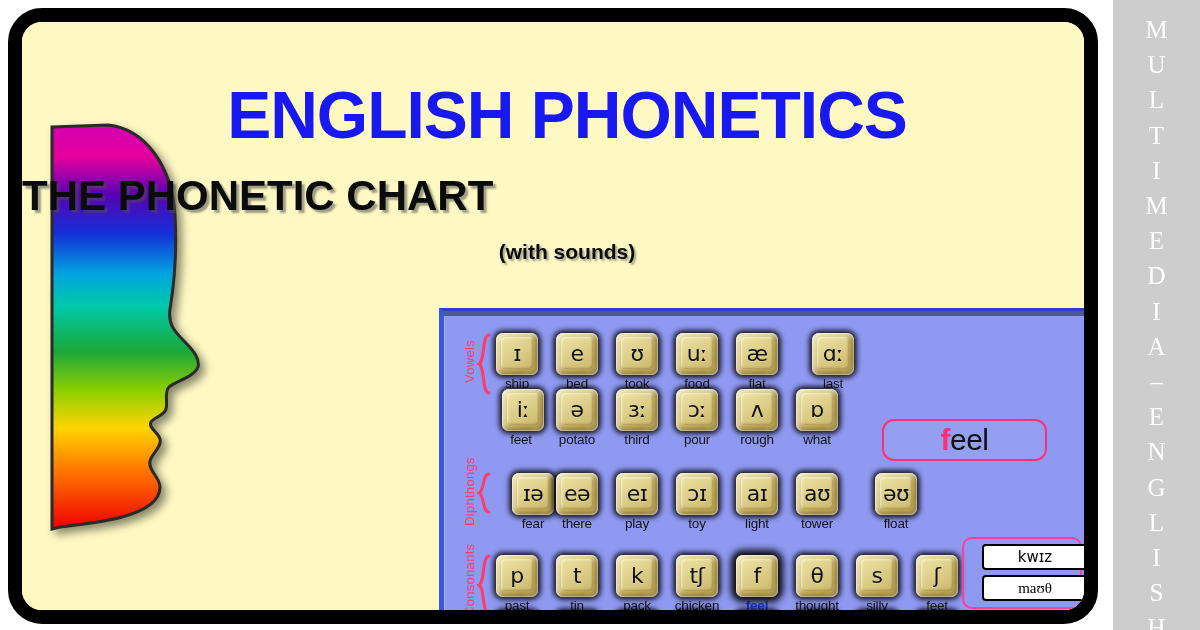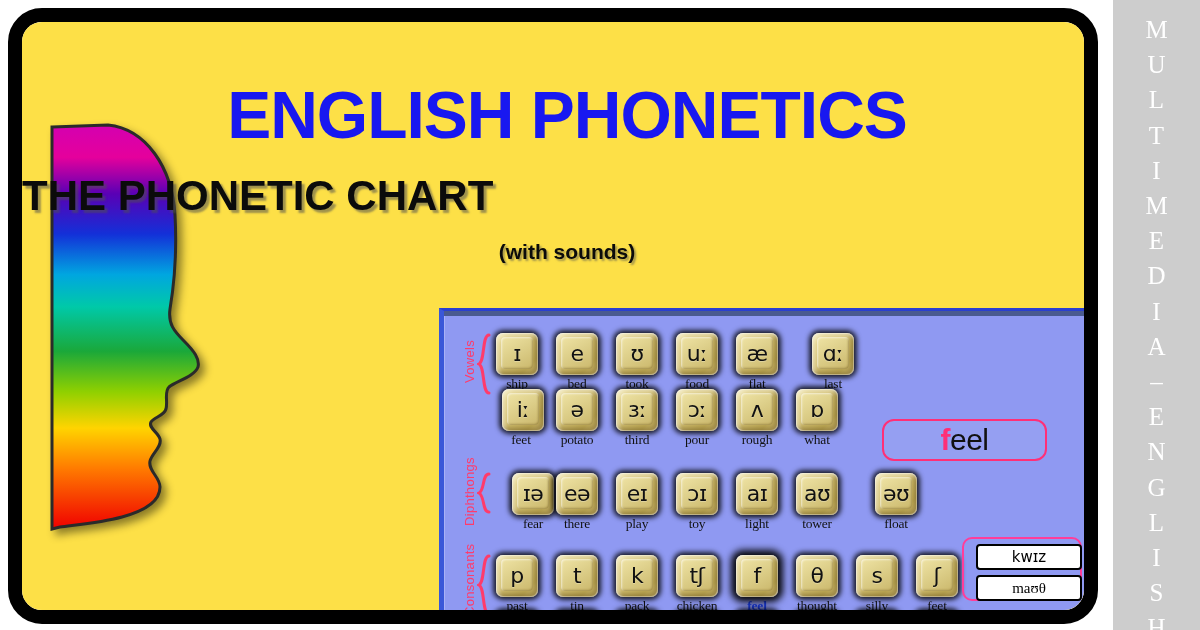--- a/index.html
+++ b/index.html
@@ -32,21 +32,21 @@
 
   
   .frame {
     position: absolute; left: 8px; top: 8px;
     width: 1090px; height: 616px;
     border: 14px solid #000000;
     border-radius: 34px;
     background: #ffffff;
     overflow: hidden;
   }
-  .frame-inner { position:absolute; inset:0; background:#fde047; }
+  .frame-inner { position:absolute; inset:0; background:#fef9c3; }
 
   
   .head {
     position: absolute; left: 26px; top: 97px;
     width: 160px; height: 463px;
     filter: drop-shadow(5px 5px 4px rgba(0,0,0,0.45));
   }
 
   
   .title-main {
@@ -143,21 +143,21 @@
     position: relative; z-index: 2;
     font-family: "DejaVu Sans", sans-serif;
     font-size: 22px;
     letter-spacing: -0.5px;
     text-shadow: 0 1px 0 rgba(255,255,255,0.25);
   }
   .key-word {
     margin-top: 1px;
     font-size: 13.5px;
     color: #111;
-    font-family: Liberation Serif, serif;
+    font-family: Liberation Sans, sans-serif;
     white-space: nowrap;
     letter-spacing: -0.2px;
   }
   .key-word.hl { color: #1b3ff0; font-weight: bold; }
   .key.dark {
     box-shadow:
       0 0 7px 5px rgba(0,0,0,0.95),
       inset 0 0 0 1px rgba(255,255,255,0.35),
       inset 3px 3px 4px rgba(255,255,255,0.45),
       inset -3px -3px 5px rgba(90,70,20,0.45);
@@ -193,24 +193,24 @@
     font-size: 30px;
     color: #111;
     font-family: "Liberation Sans", sans-serif;
     letter-spacing: -0.5px;
   }
   .word-box .w b { color: #ff2f77; font-weight: bold; }
 
   
   .quiz-box {
     position: absolute; left: 518px; top: 226px;
-    width: 120px; height: 64px;
+    width: 120px; height: 72px;
     border: 2px solid #ff3d9a;
     border-radius: 10px;
-    padding: 5px 12px;
+    padding: 5px 18px;
   }
   .quiz-btn {
     width: 106px; height: 26px;
     margin: 0 auto 5px auto;
     background: #ffffff;
     border: 2px solid #000000;
     border-radius: 4px;
     display: flex; align-items: center; justify-content: center;
     font-family: "DejaVu Sans", sans-serif;
     font-size: 15px;

